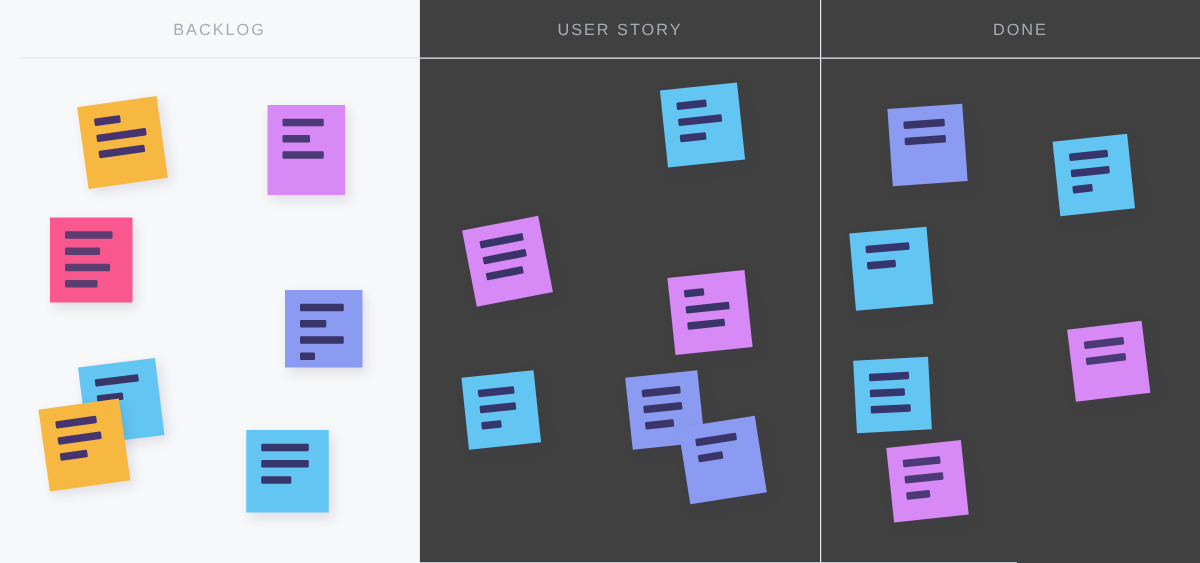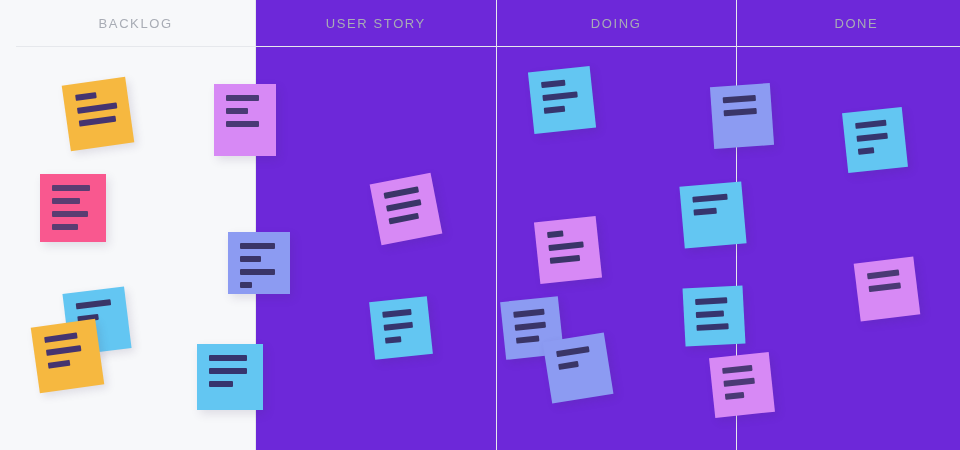--- a/index.html
+++ b/index.html
@@ -35,21 +35,21 @@
     flex: 1 1 0;
     height: 450px;
     box-sizing: border-box;
     border-right: 1px solid #e6e8ec;
     background: #f7f8fa;
   }
   .column:last-child {
     border-right: none;
   }
   .column.alt {
-    background: #6d28d9;
+    background: #404040;
     text-align: center;
   }
 
   .col-header {
     position: relative;
     height: 47px;
     display: flex;
     align-items: center;
     justify-content: center;
     border-bottom: 1px solid #e6e8ec;
@@ -105,25 +105,20 @@
           <div class="col-title">BACKLOG</div>
         </div>
       </div>
       <div class="column alt">
         <div class="col-header">
           <div class="col-title">USER STORY</div>
         </div>
       </div>
       <div class="column alt">
         <div class="col-header">
-          <div class="col-title">DOING</div>
-        </div>
-      </div>
-      <div class="column alt">
-        <div class="col-header">
           <div class="col-title">DONE</div>
         </div>
       </div>
     </div>
 
   <div class="notes-layer">
       <div class="note" style="left: 66px; top: 81px; width: 64px; height: 66px; background: rgb(246, 184, 64); transform: rotate(-8deg);">
         <div class="note-lines">
           <div class="line" style="width: 52%; background: rgb(69, 52, 112);"></div>
           <div class="line" style="width: 100%; background: rgb(69, 52, 112);"></div>

